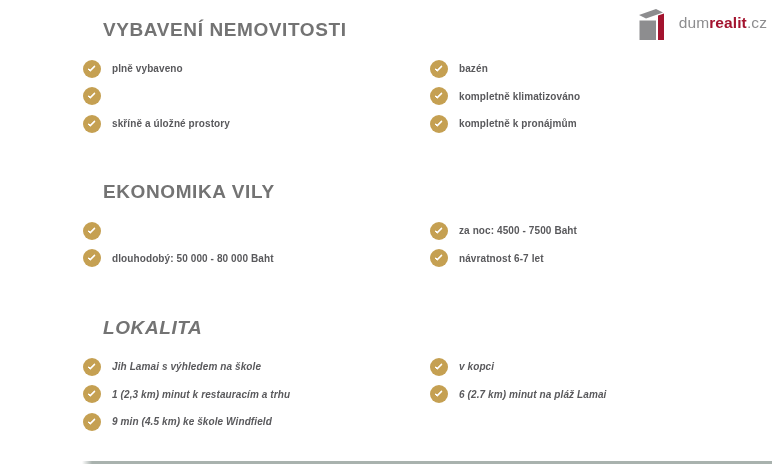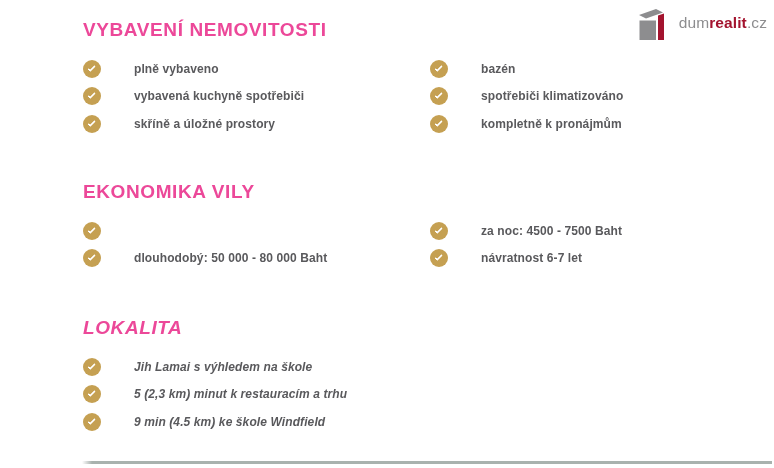--- a/index.html
+++ b/index.html
@@ -34,22 +34,23 @@
   
   .section { position: absolute; left: 83px; width: 691px; }
   .section-1 { top: 19px; }
   .section-2 { top: 181px; }
   .section-3 { top: 317px; font-style: italic; }
 
   .section-title {
     font-size: 19px;
     font-weight: bold;
     letter-spacing: 0.6px;
-    color: #ec4899;
+    color: #737373;
     text-transform: uppercase;
+    margin-left: 20px;
   }
   .cols {
     position: absolute;
     top: 36px; left: 0; right: 0;
     display: grid;
     grid-template-columns: 347px 1fr;
     align-items: start;
   }
   .col { display: flex; flex-direction: column; }
   .row {
@@ -69,26 +70,25 @@
   }
   .tick {
     display: block;
     width: 8px; height: 4px;
     border-left: 2px solid #ffffff;
     border-bottom: 2px solid #ffffff;
     transform: rotate(-45deg) translate(0.5px, -1px);
     border-radius: 1px;
   }
   .item-label {
-    font-size: 12px;
+    font-size: 10px;
     font-weight: bold;
     letter-spacing: 0.1px;
     color: #59595c;
     white-space: nowrap;
-    margin-left: 22px;
   }
 
   
   .divider {
     position: absolute;
     left: 82px; right: 2px;
     top: 461px;
     height: 3px;
     background: linear-gradient(to right, rgba(169,178,174,0), #a9b2ae 10px, #a9b2ae);
   }
@@ -112,41 +112,40 @@
       <div class="row">
         <span class="badge">
             <span class="tick"></span>
           </span>
         <span class="item-label">plně vybaveno</span>
       </div>
       <div class="row">
         <span class="badge">
             <span class="tick"></span>
           </span>
-        <span class="item-label">vybavená kuchyně spotřebiči</span>
       </div>
       <div class="row">
         <span class="badge">
             <span class="tick"></span>
           </span>
         <span class="item-label">skříně a úložné prostory</span>
       </div>
     </div>
     <div class="col">
       <div class="row">
         <span class="badge">
             <span class="tick"></span>
           </span>
         <span class="item-label">bazén</span>
       </div>
       <div class="row">
         <span class="badge">
             <span class="tick"></span>
           </span>
-        <span class="item-label">spotřebiči klimatizováno</span>
+        <span class="item-label">kompletně klimatizováno</span>
       </div>
       <div class="row">
         <span class="badge">
             <span class="tick"></span>
           </span>
         <span class="item-label">kompletně k pronájmům</span>
       </div>
     </div>
   </div>
 </div>
@@ -191,25 +190,39 @@
       <div class="row">
         <span class="badge">
             <span class="tick"></span>
           </span>
         <span class="item-label">Jih Lamai s výhledem na škole</span>
       </div>
       <div class="row">
         <span class="badge">
             <span class="tick"></span>
           </span>
-        <span class="item-label">5 (2,3 km) minut k restauracím a trhu</span>
+        <span class="item-label">1 (2,3 km) minut k restauracím a trhu</span>
       </div>
       <div class="row">
         <span class="badge">
             <span class="tick"></span>
           </span>
         <span class="item-label">9 min (4.5 km) ke škole Windfield</span>
       </div>
     </div>
+    <div class="col">
+      <div class="row">
+        <span class="badge">
+            <span class="tick"></span>
+          </span>
+        <span class="item-label">v kopci</span>
+      </div>
+      <div class="row">
+        <span class="badge">
+            <span class="tick"></span>
+          </span>
+        <span class="item-label">6 (2.7 km) minut na pláž Lamai</span>
+      </div>
+    </div>
   </div>
 </div>
 
 <div class="divider"></div>
 
 </body></html>

